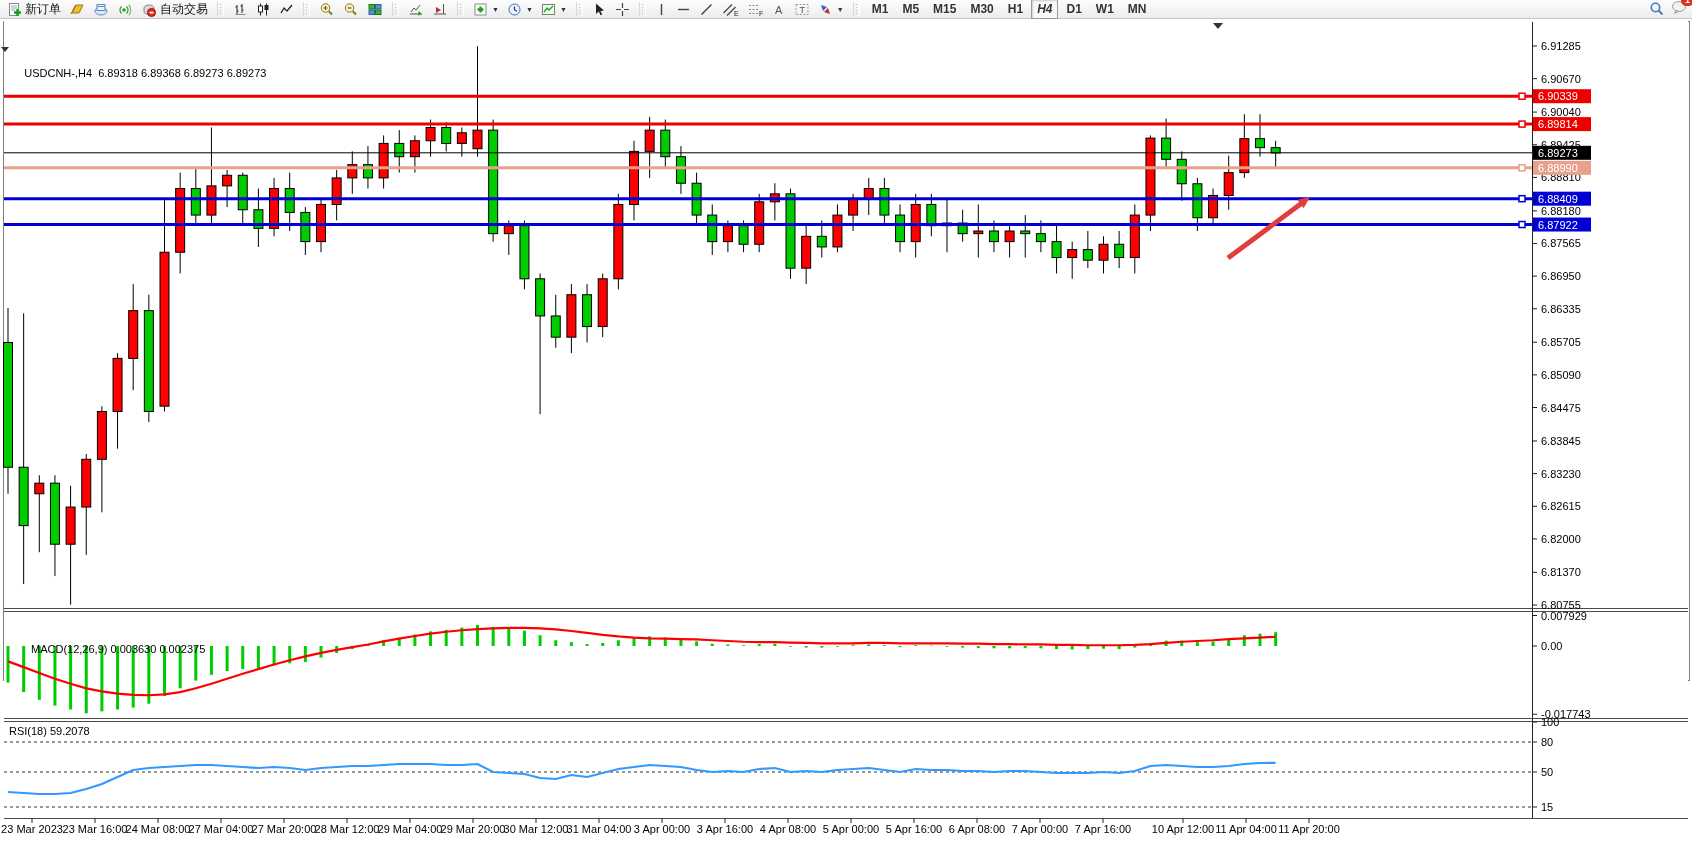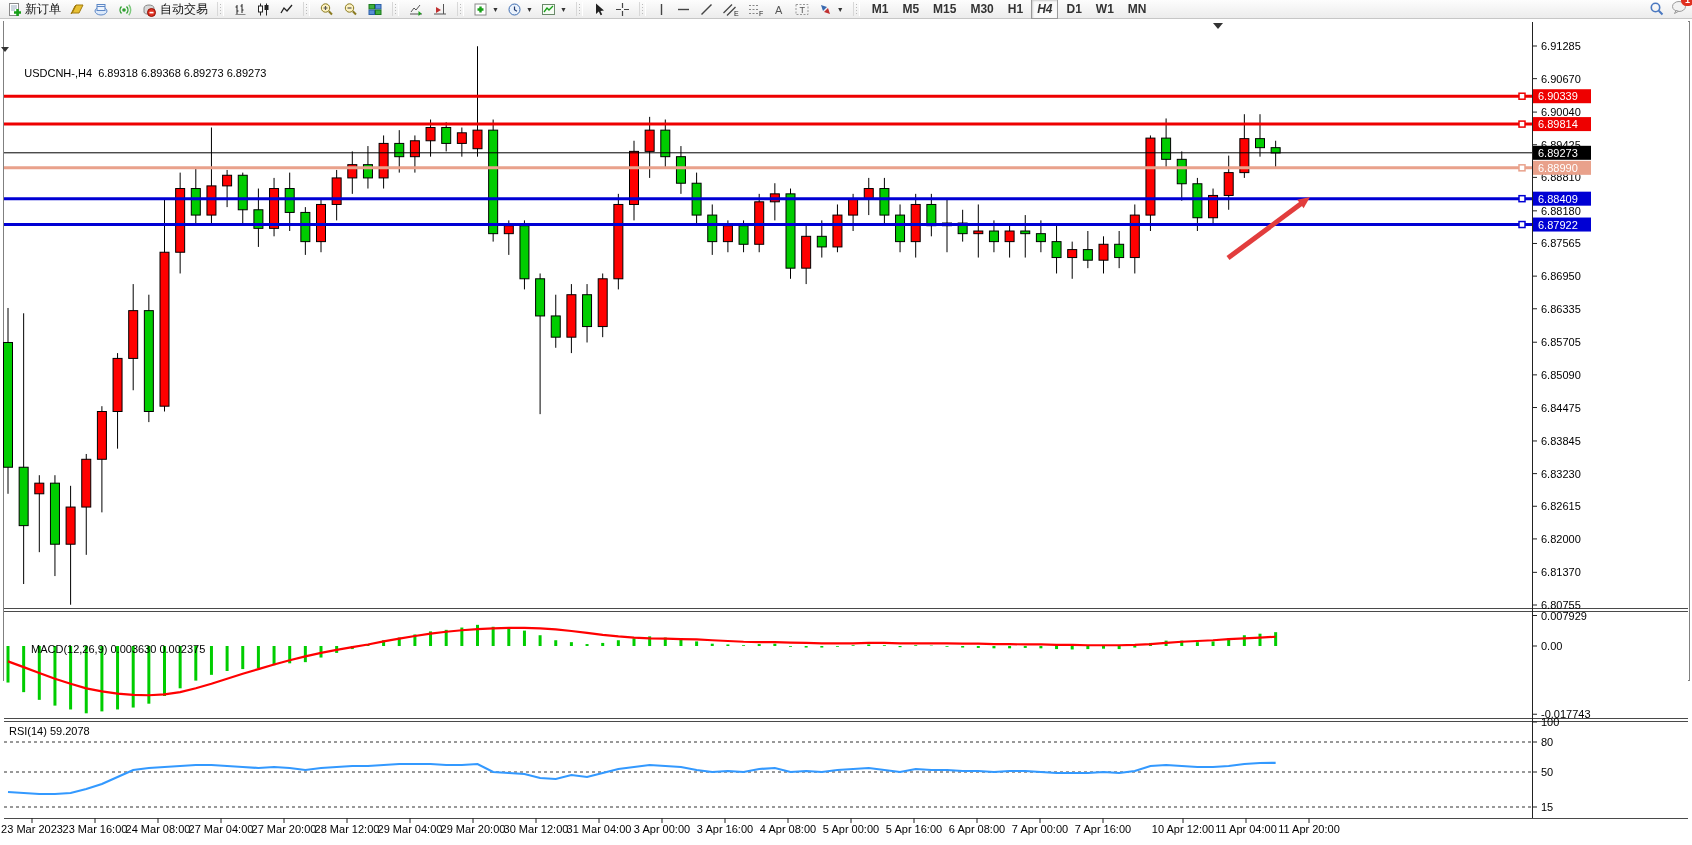--- a/index.html
+++ b/index.html
@@ -657,15 +657,15 @@
         <g>
           <line x1="1228" y1="258" x2="1301.9765780874857" y2="202.96864313004107" stroke="#e23d3d" stroke-width="5"></line>
           <polygon points="1310,197 1303.6399824596044,208.33799704030037 1297.3121632297775,199.83174823954965" fill="#e23d3d"></polygon>
         </g>
       </svg>
   <div class="overlaylbl" id="symline">
     <span id="collapse"></span>
     <span>USDCNH-,H4  6.89318 6.89368 6.89273 6.89273</span>
   </div>
   <div class="overlaylbl" style="left:9px;top:624px;margin-left:22px;">MACD(12,26,9) 0.003630 0.002375</div>
-  <div class="overlaylbl" style="left:9px;top:706px;">RSI(14) 59.2078</div>
+  <div class="overlaylbl" style="left:9px;top:706px;">RSI(18) 59.2078</div>
 </div>
 </div>
 
 </body></html>

